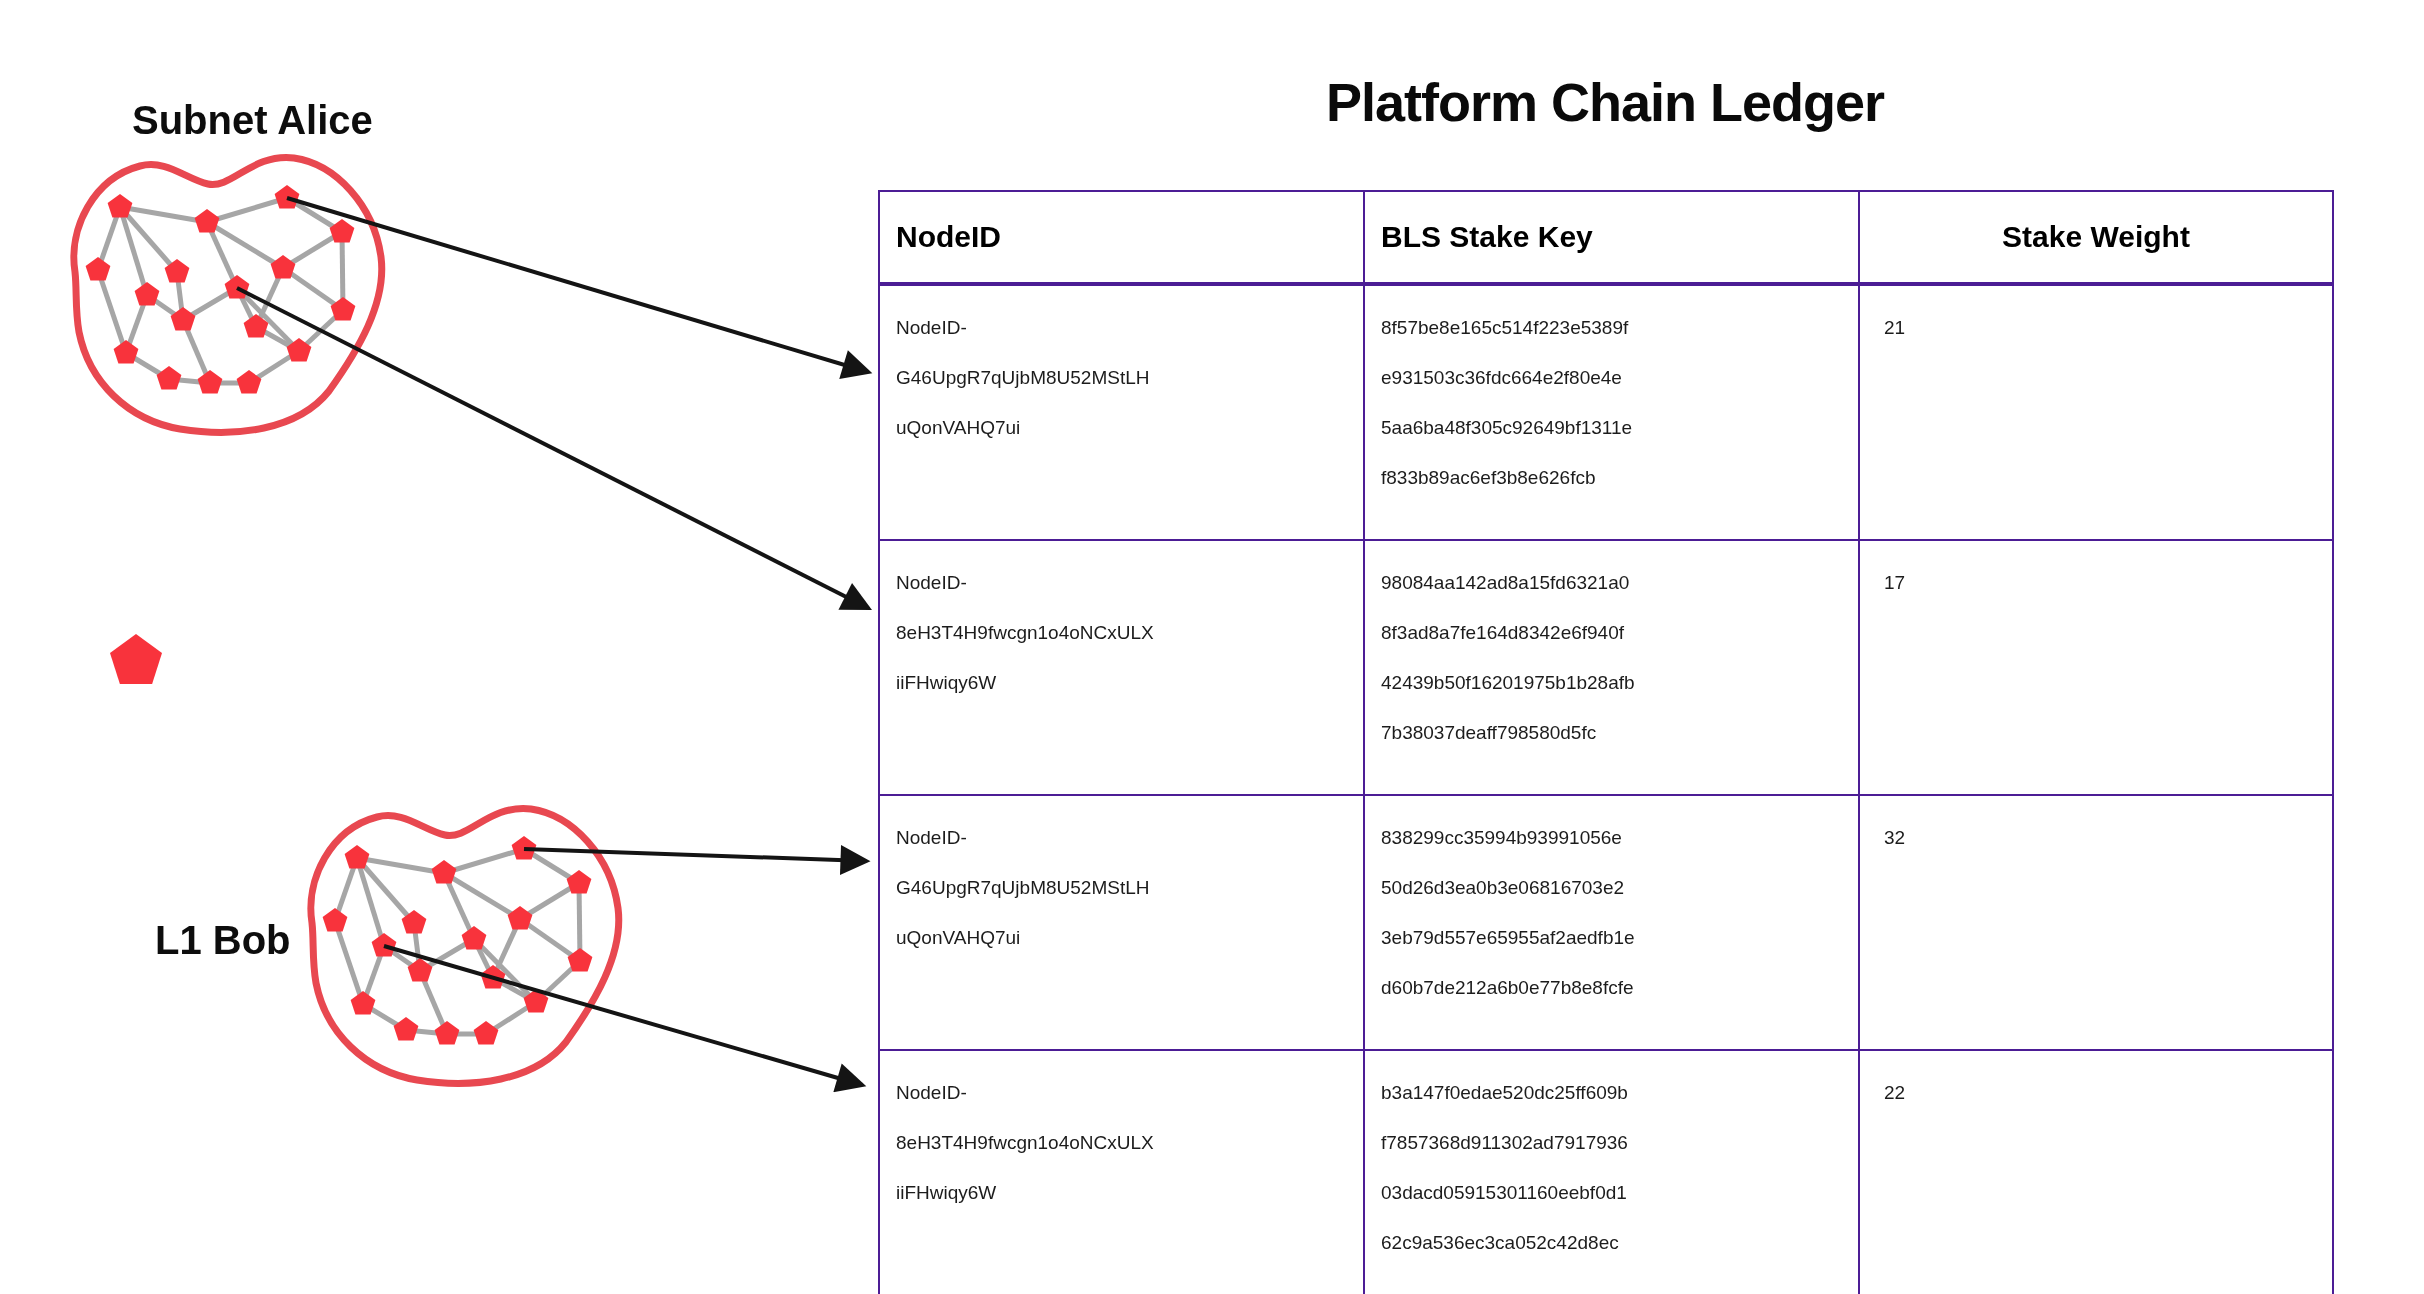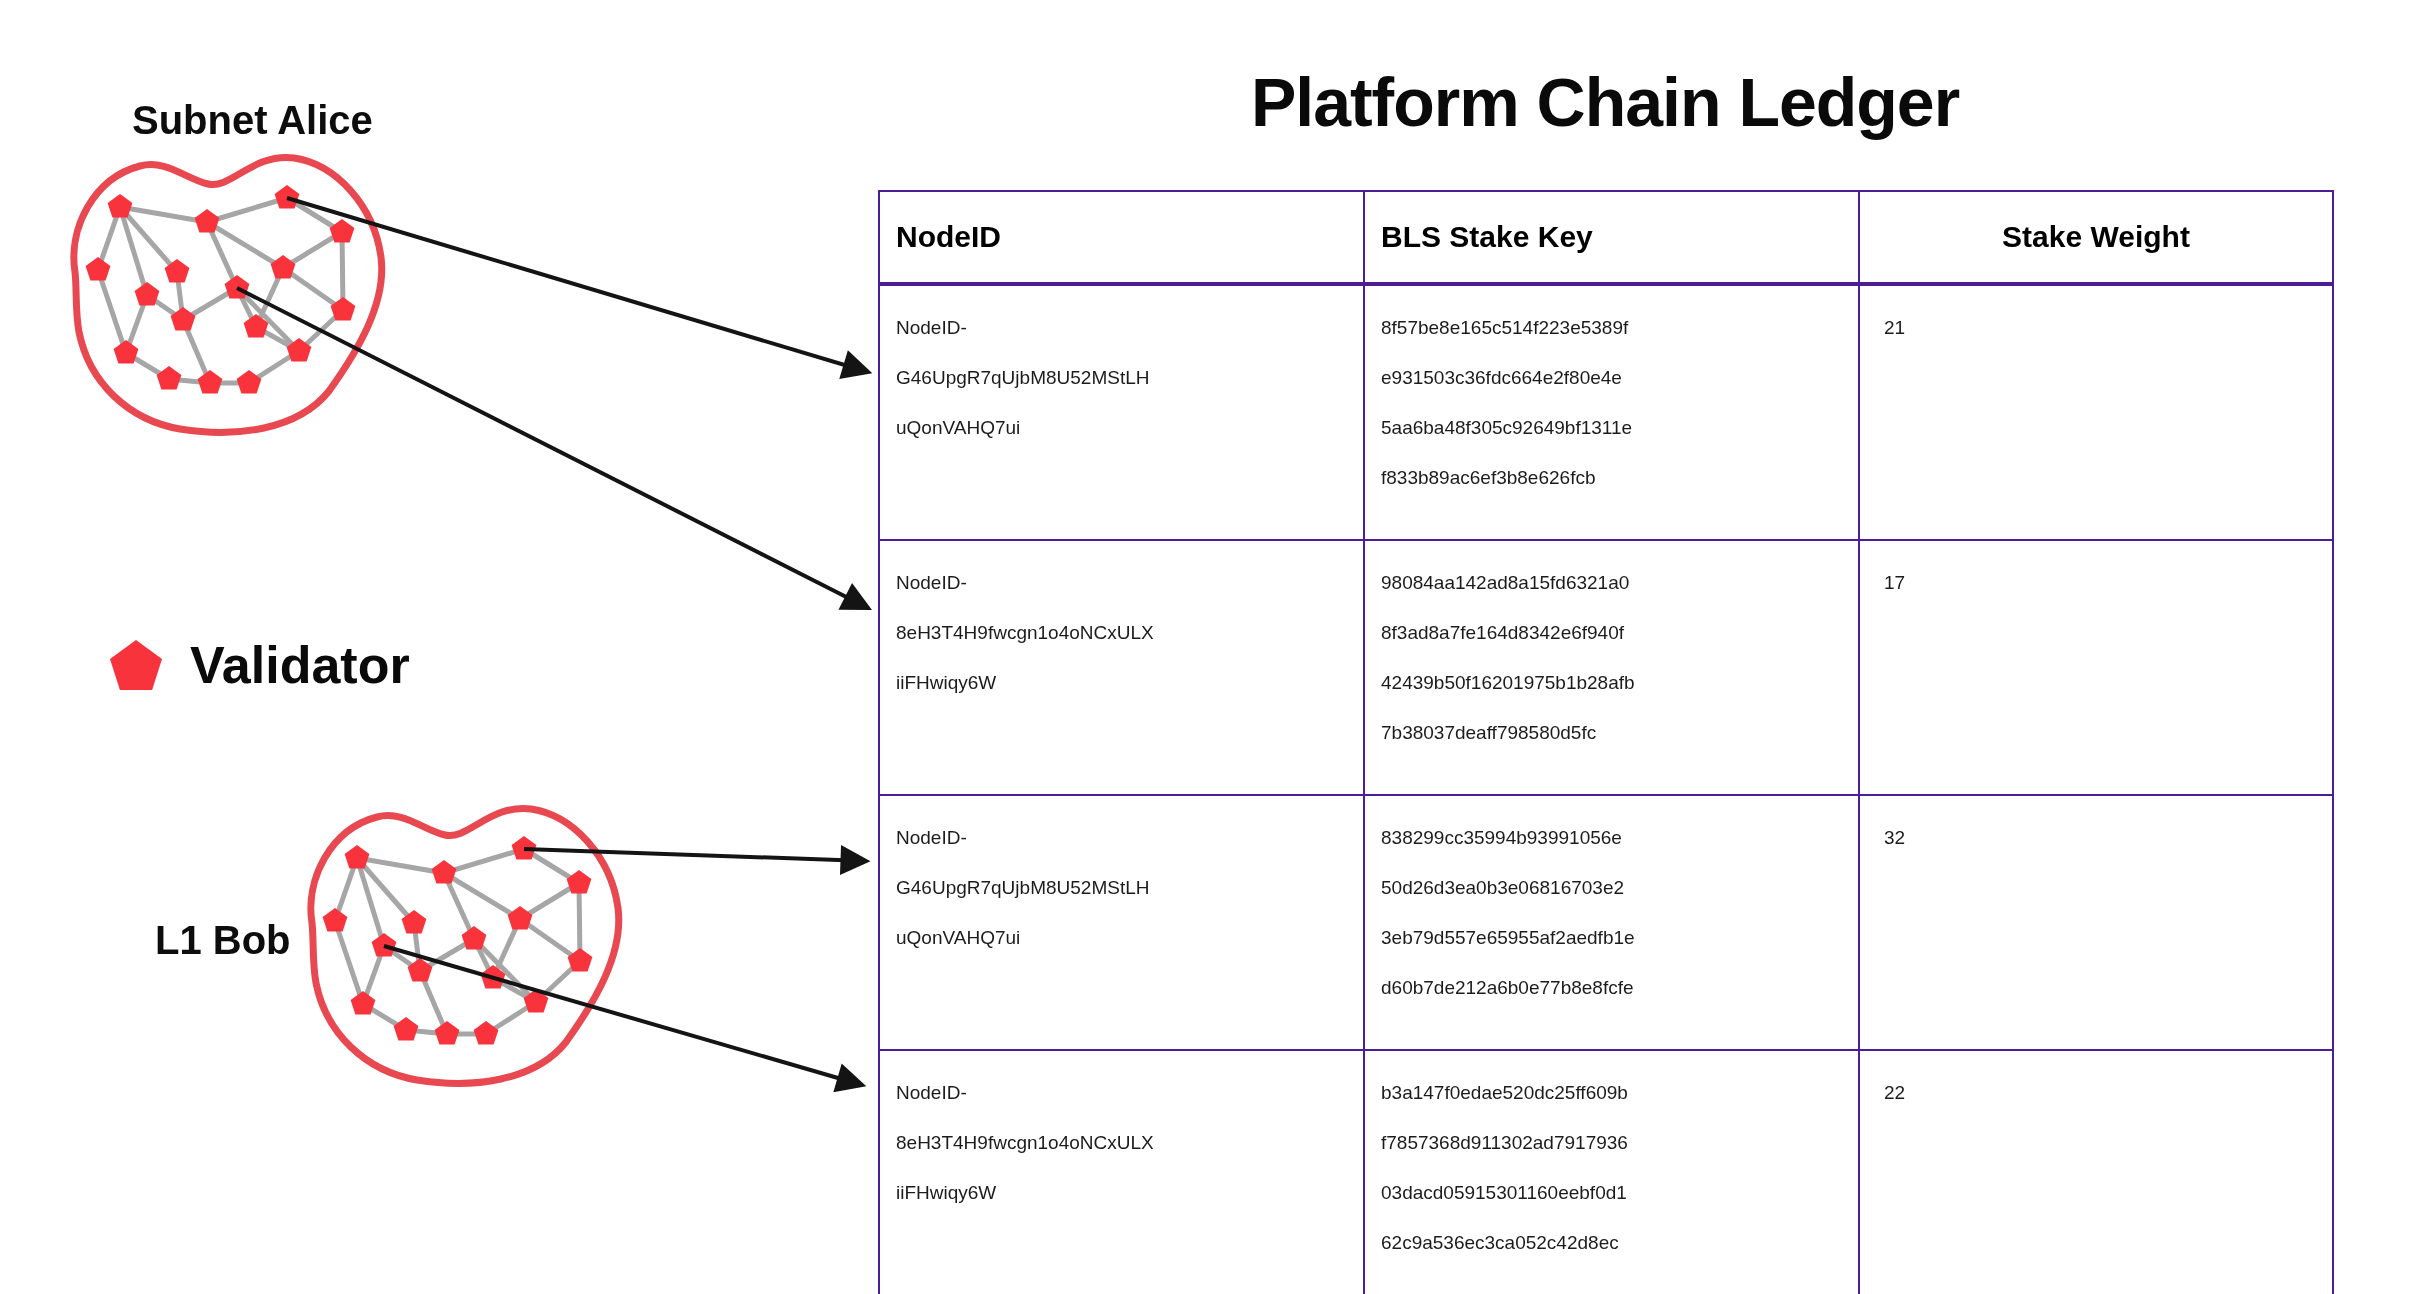--- a/index.html
+++ b/index.html
@@ -6,21 +6,21 @@
   body{
     width:2424px;height:1294px;position:relative;overflow:hidden;
     background:#ffffff;
     font-family:"Liberation Sans","DejaVu Sans",sans-serif;
     color:#111;
   }
   .abs{position:absolute;}
   #diagram-svg{position:absolute;left:0;top:0;z-index:1;}
   #page-title{
     left:878px;top:62px;width:1454px;text-align:center;
-    font-size:68px;line-height:80px;font-weight:bold;letter-spacing:-1px;color:#0a0a0a;
+    font-size:54px;line-height:80px;font-weight:bold;letter-spacing:-1px;color:#0a0a0a;
     z-index:2;
   }
   .subnet-label{
     font-size:40px;line-height:48px;font-weight:bold;color:#0d0d0d;z-index:2;
   }
   #subnet-alice-label{left:132px;top:96px;}
   #l1-bob-label{left:155px;top:916px;}
   #legend{left:110px;top:634px;z-index:2;display:flex;align-items:center;gap:28px;}
   #legend-pentagon{
     width:52px;height:50px;
@@ -152,21 +152,20 @@
       <line x1="384" y1="946" x2="862" y2="1085" stroke="#141414" stroke-width="4" marker-end="url(#ah)"></line>
     </g>
 </svg>
 
 <div id="page-title" class="abs">Platform Chain Ledger</div>
 
 <div id="subnet-alice-label" class="abs subnet-label">Subnet Alice</div>
 
 <div id="legend" class="abs">
   <div id="legend-pentagon" style="background: rgb(248, 51, 60);"></div>
-  <div id="legend-label">Validator</div>
 </div>
 
 <div id="l1-bob-label" class="abs subnet-label">L1 Bob</div>
 
 <table id="ledger-table">
   <colgroup>
     <col style="width:485px">
       <col style="width:495px">
       <col style="width:474px">
   </colgroup>

